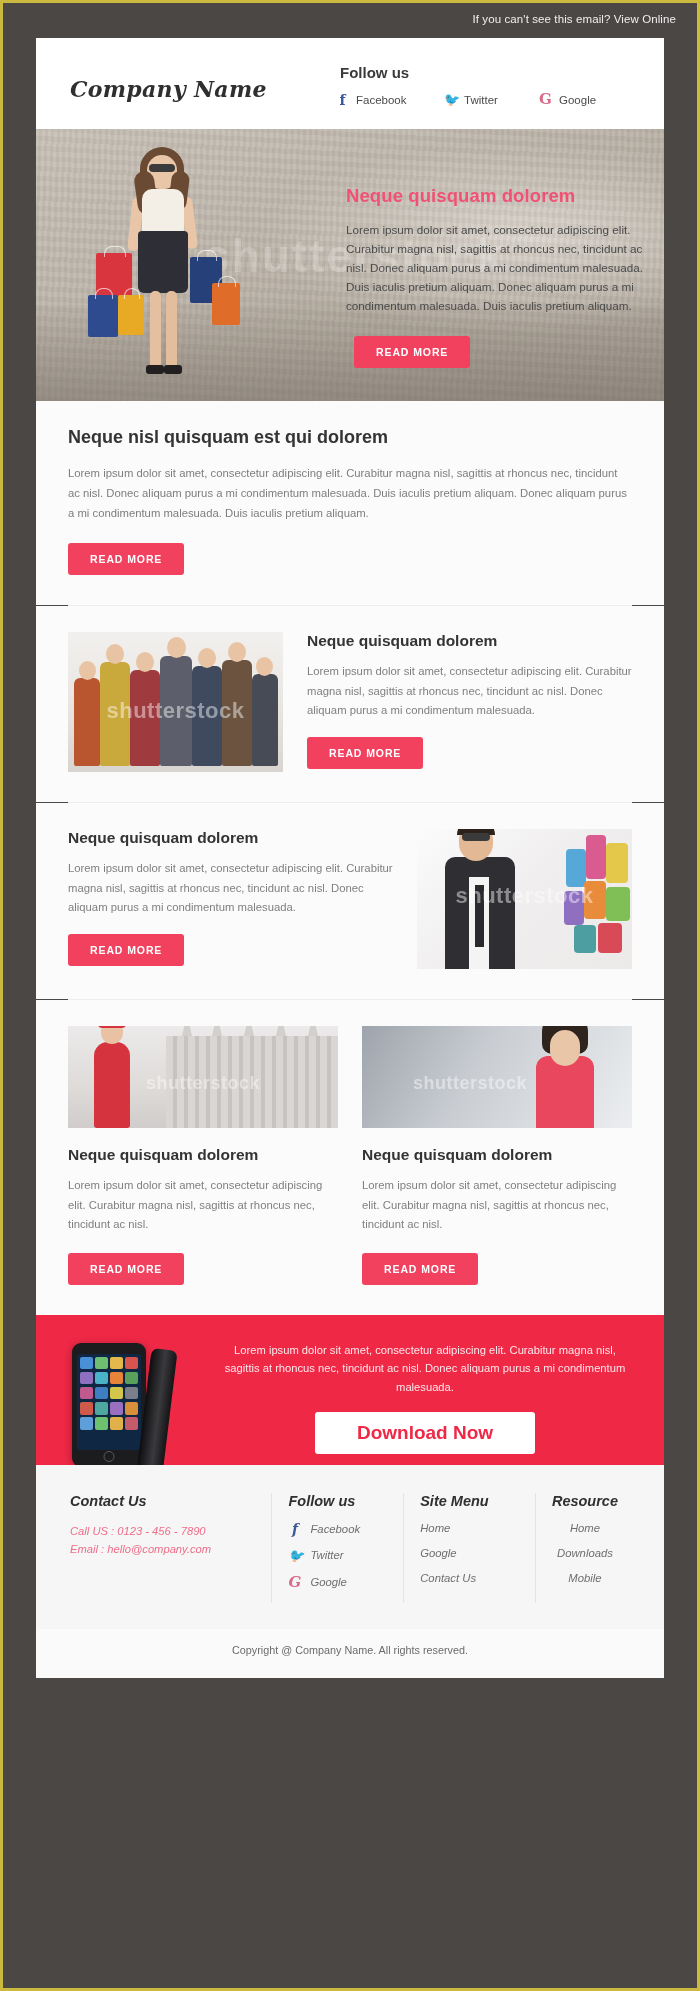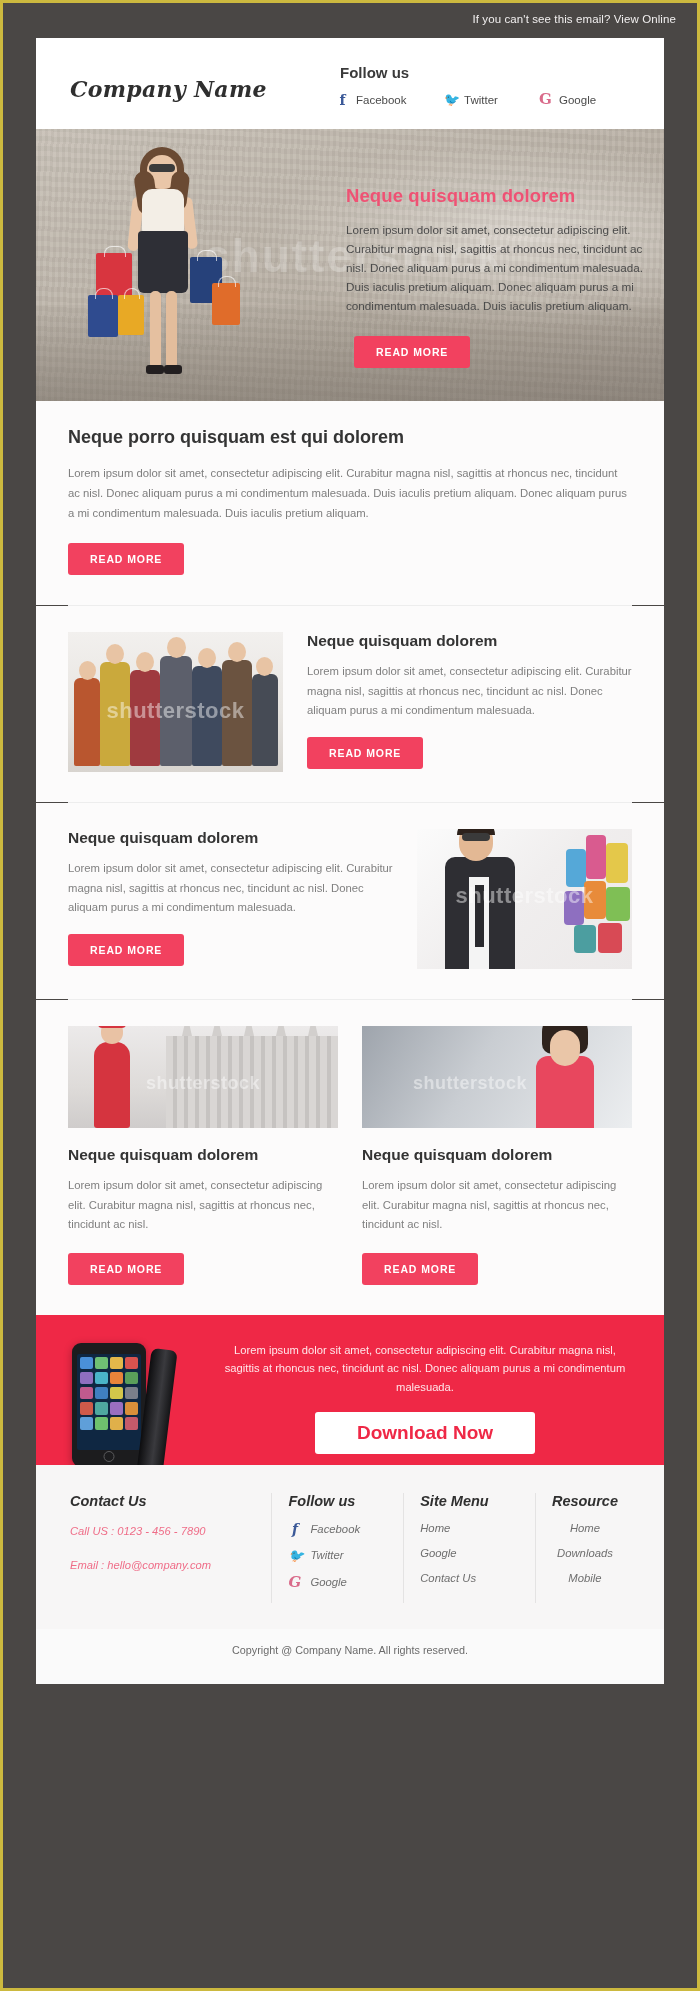--- a/index.html
+++ b/index.html
@@ -183,21 +183,21 @@
   .fcol + .fcol { border-left:1px solid #e4e3e3; }
   .fcol-contact { width:206px; }
   .fcol-follow { width:132px; }
   .fcol-menu { width:132px; }
   .fcol-res { width:auto; flex:1;text-align:center; }
   .f-title { font-size:14.5px; font-weight:bold; color:#303030; margin-bottom:13px; }
   .f-text { font-size:11.3px; color:#6f6f6f; line-height:1.62; }
   .f-pink { font-size:11.2px; color:#ef6d88; line-height:1.65; margin-top:12px; }
   .f-link { font-size:11.3px; color:#6f6f6f; display:block; margin-bottom:13px; text-decoration:none; }
   .f-social { display:flex; align-items:center; gap:9px; margin-bottom:13px; font-size:11.3px; color:#6f6f6f; }
-  .copyright-bar { background:#fafafa; text-align:center; padding:11px 0 26px 0; }
+  .copyright-bar { background:#fafafa; text-align:center; padding:11px 0 20px 0; }
   .copyright { font-size:10.8px; color:#6b6b6b; }
   .bottom-gap { height:10px; background:#4a4745; }
 </style>
 </head>
 <body>
 
 <div class="page-border"></div>
 
 <div class="preheader">
   <span class="preheader-text">If you can't see this email? View Online</span>
@@ -255,21 +255,21 @@
     <div class="hero-content">
       <div class="hero-title">Neque quisquam dolorem</div>
       <div class="hero-text">Lorem ipsum dolor sit amet, consectetur adipiscing elit. Curabitur magna nisl, sagittis at rhoncus nec, tincidunt ac nisl. Donec aliquam purus a mi condimentum malesuada. Duis iaculis pretium aliquam. Donec aliquam purus a mi condimentum malesuada. Duis iaculis pretium aliquam.</div>
       <div class="hero-btn-wrap">
         <button class="btn-read">READ MORE</button>
       </div>
     </div>
   </div>
 
   <div class="section">
-    <div class="sec-title">Neque porro quisquam est qui dolorem</div>
+    <div class="sec-title">Neque nisl quisquam est qui dolorem</div>
     <div class="sec-text">Lorem ipsum dolor sit amet, consectetur adipiscing elit. Curabitur magna nisl, sagittis at rhoncus nec, tincidunt ac nisl. Donec aliquam purus a mi condimentum malesuada. Duis iaculis pretium aliquam. Donec aliquam purus a mi condimentum malesuada. Duis iaculis pretium aliquam.</div>
     <div class="mt18">
       <button class="btn-read">READ MORE</button>
     </div>
   </div>
   <div class="divider"></div>
 
   <div class="section">
     <div class="media-row">
       <div class="media-thumb ph-group">
@@ -393,21 +393,21 @@
     <div class="dl-body">
       <div class="dl-text">Lorem ipsum dolor sit amet, consectetur adipiscing elit. Curabitur magna nisl, sagittis at rhoncus nec, tincidunt ac nisl. Donec aliquam purus a mi condimentum malesuada.</div>
       <button class="btn-download">Download Now</button>
     </div>
   </div>
 
   <div class="footer">
     <div class="fcol fcol-contact">
       <div class="f-title">Contact Us</div>
       <div class="f-pink">Call US : 0123 - 456 - 7890</div>
-      <div class="f-pink" style="margin-top:16px;">Email : hello@company.com</div>
+      <div class="f-pink" style="margin-top:0;">Email : hello@company.com</div>
     </div>
 
     <div class="fcol fcol-follow">
       <div class="f-title">Follow us</div>
       <a class="f-social">
         <span class="ic ic-fb">f</span>
         <span>Facebook</span>
       </a>
       <a class="f-social">
         <span class="ic ic-tw">🐦</span>

